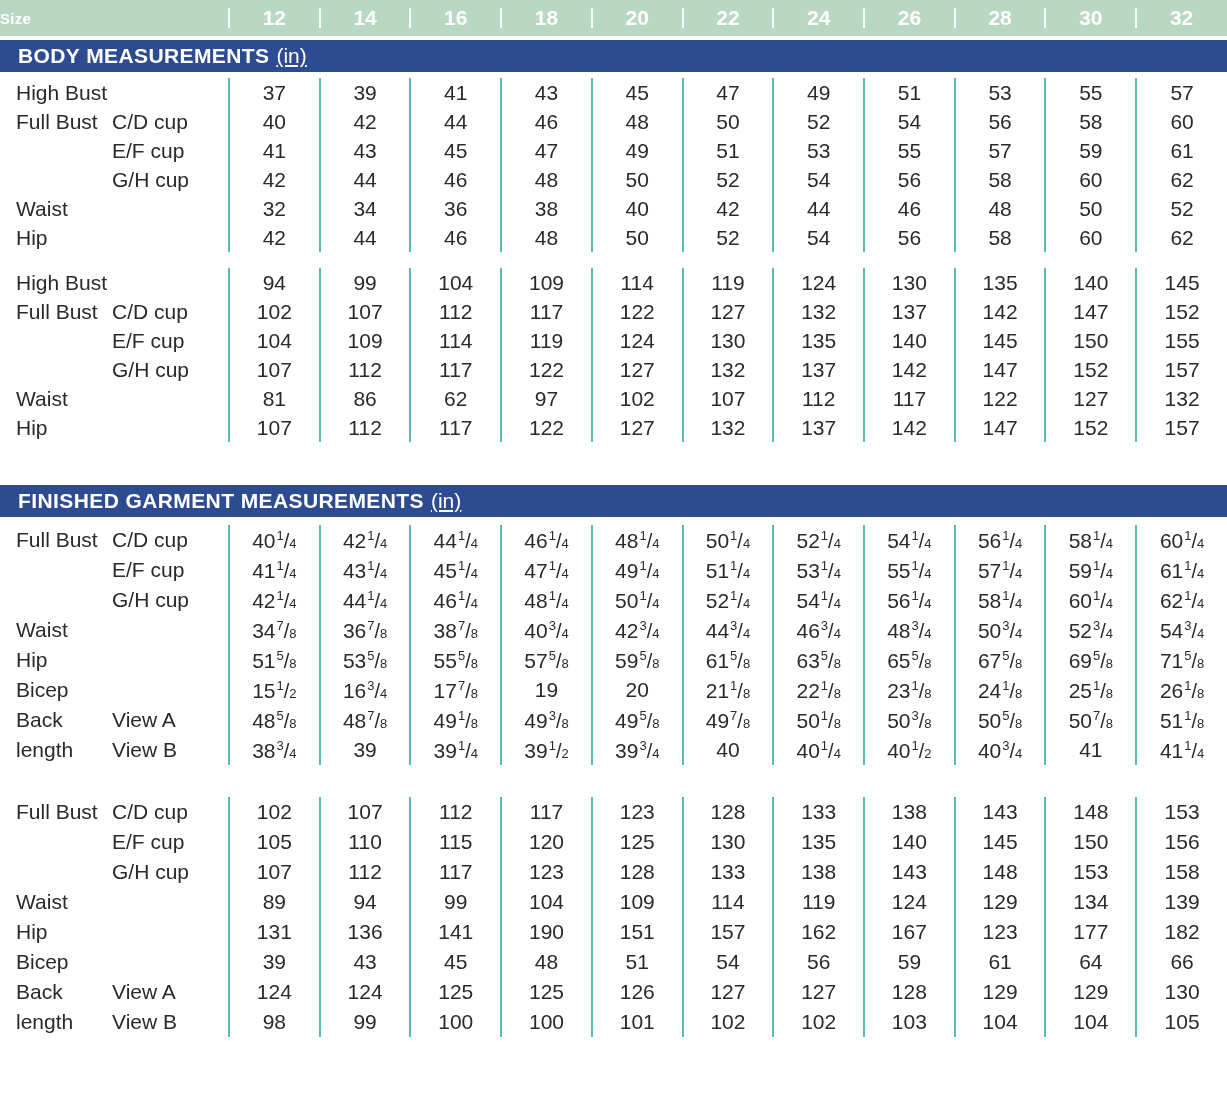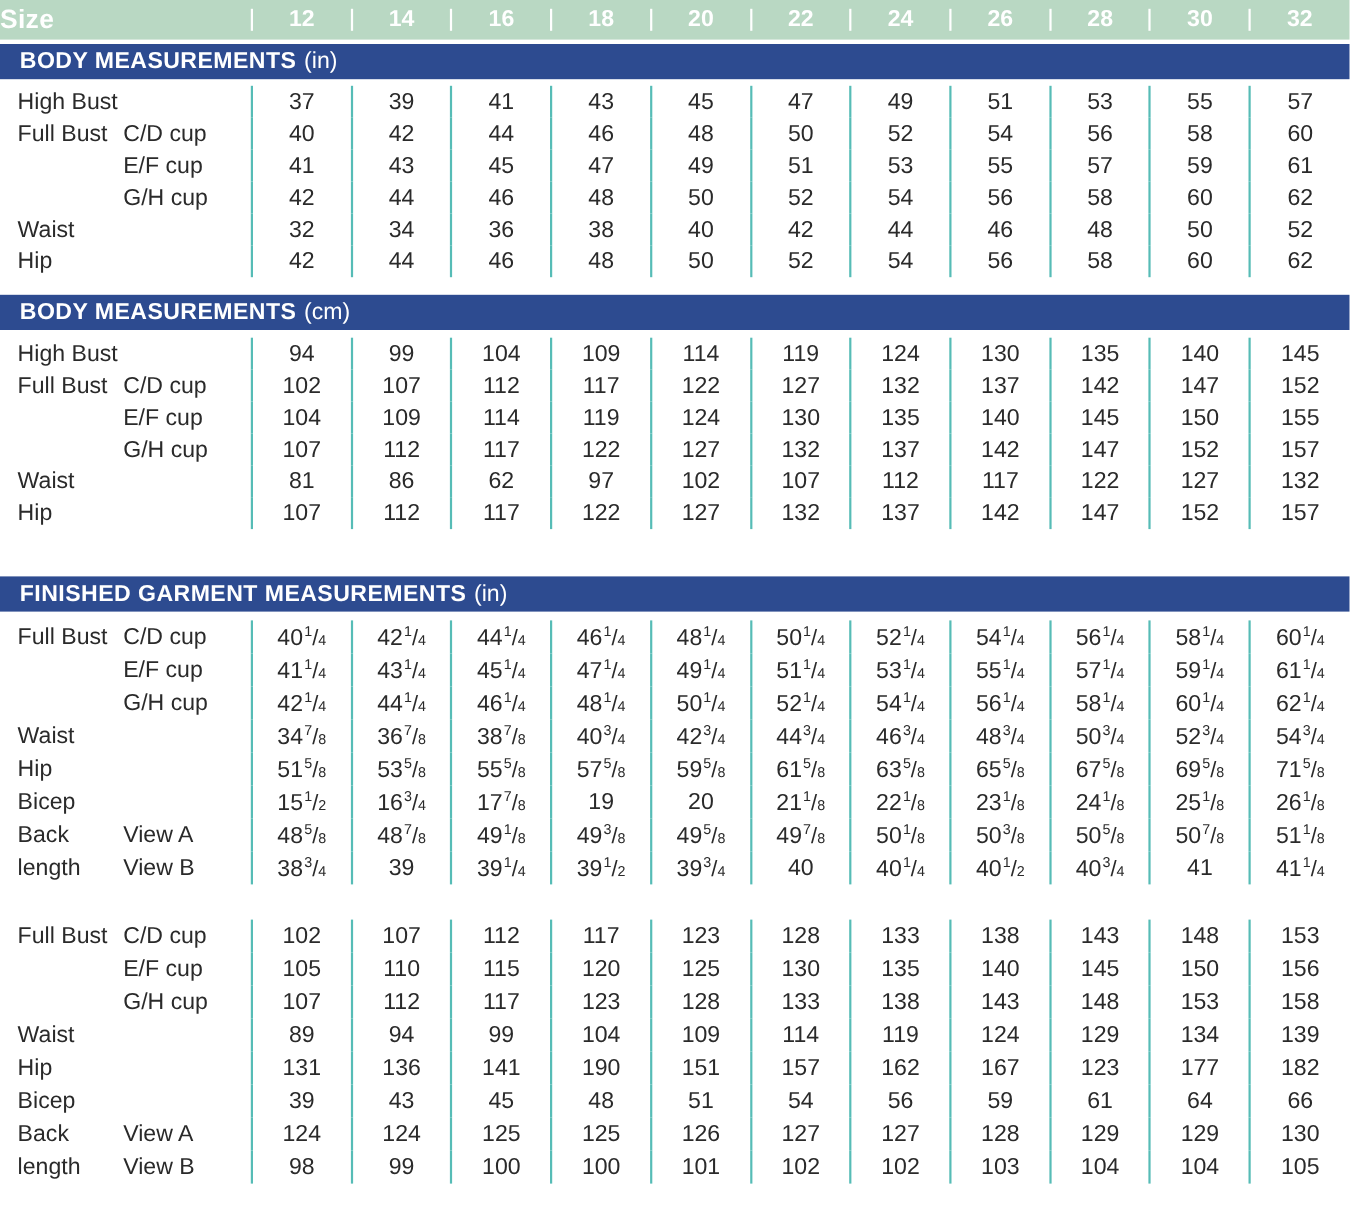--- a/index.html
+++ b/index.html
@@ -12,39 +12,39 @@
   .grid { border-collapse: collapse; table-layout: fixed; width: 1227px; }
   .grid td { padding: 0; }
   col.c1 { width: 112px; }
   col.c2 { width: 117px; }
 
   
   .header-grid { background: #b9d8c3; margin-bottom: 4px; }
   .header-grid td { height: 36px; }
   .size-label {
     padding-left: 18px; color: #ffffff; font-weight: bold;
-    font-size: 24px; letter-spacing: 0.3px;
+    font-size: 15px; letter-spacing: 0.3px;
   }
   .size-cell {
     position: relative; text-align: center;
     color: #ffffff; font-weight: bold; font-size: 21px; border-radius: 15px;
   }
   .hsep {
     position: absolute; left: -1px; top: 8px;
     width: 2px; height: 20px; background: #ffffff;
   }
 
   
   .bar {
     height: 32px; line-height: 32px; background: #2d4b90;
     color: #ffffff; padding-left: 18px; font-size: 21px;
     white-space: nowrap;
   }
   .bar-title { font-weight: bold; letter-spacing: 0.4px; }
-  .bar-unit  { font-weight: normal; margin-left: 7px; }
+  .bar-unit  { font-weight: normal; margin-left: 7px; text-decoration: underline; }
 
   
   .data-grid td { font-size: 21px; }
   .data-grid td.lab1 { padding-left: 16px; }
   .data-grid td.val  { text-align: center; border-left: 2px solid #56bcb6; }
   .s6 td { height: 29px; }
   .s8 td { height: 30px; }
 
   
   .fn { font-size: 13px; vertical-align: 8px; margin-left: 1px; }
@@ -206,21 +206,20 @@
               <td class="val">54</td>
               <td class="val">56</td>
               <td class="val">58</td>
               <td class="val">60</td>
               <td class="val">62</td>
             </tr>
           </tbody>
         </table>
       </section>
       <section class="measure-section">
-        <div class="bar"><span class="bar-title">BODY MEASUREMENTS</span><span class="bar-unit">(cm)</span></div>
         <table class="grid data-grid s6">
           <colgroup>
             <col class="c1">
             <col class="c2">
             <col>
             <col>
             <col>
             <col>
             <col>
             <col>

